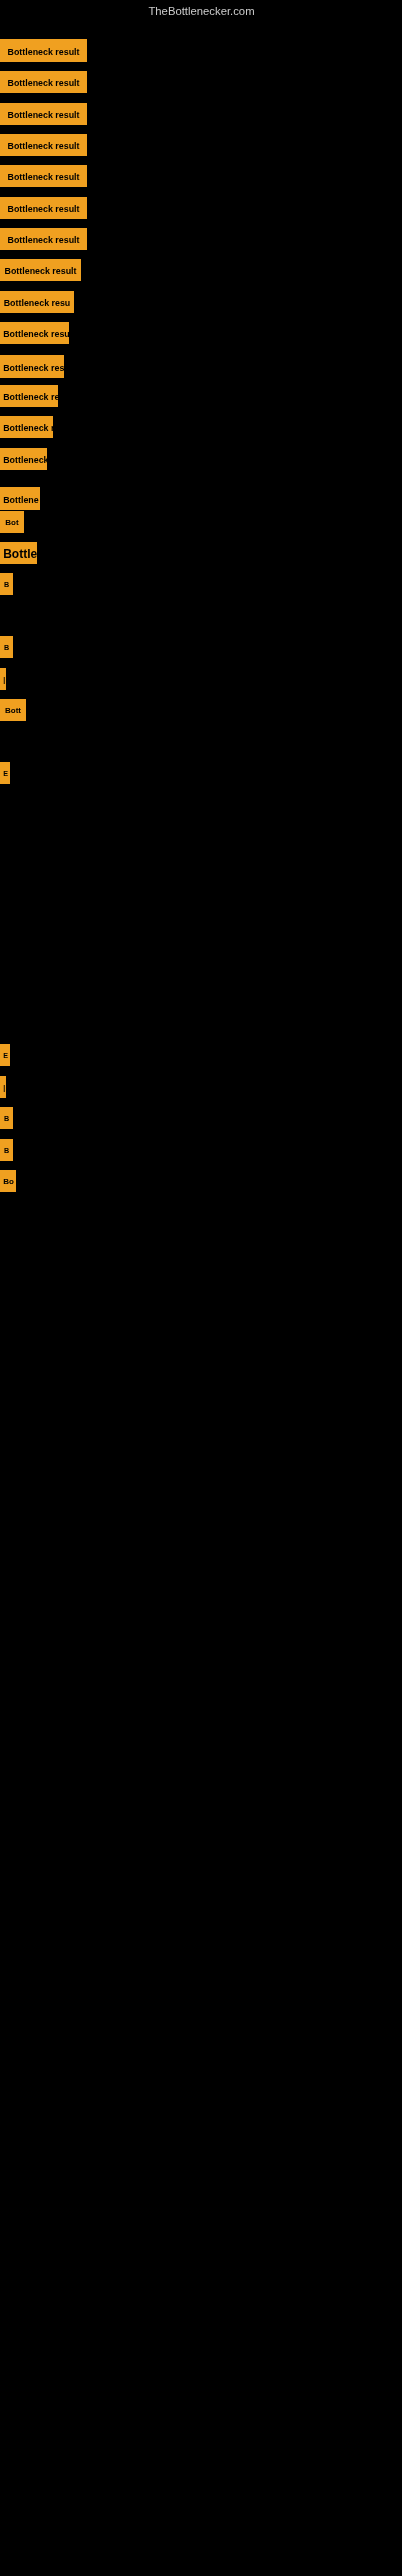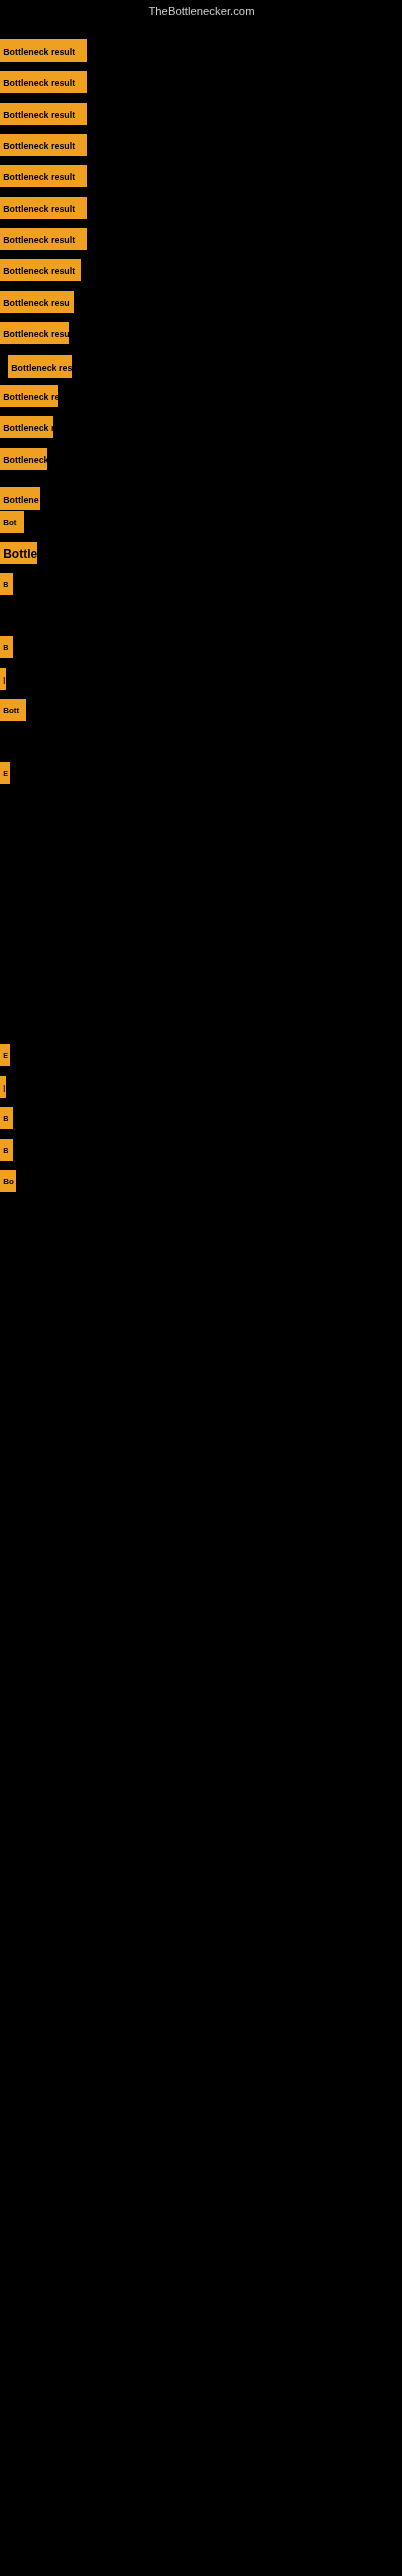--- a/index.html
+++ b/index.html
@@ -1,18 +1,19 @@
 <!DOCTYPE html>
 <html style="font-size:13px"><head>
   <meta charset="utf-8">
   <style>
     * {
       margin: 0;
       padding: 0;
       box-sizing: border-box;
+      text-align: center;
     }
 
     body {
       background-color: #000000;
       font-family: Arial, sans-serif;
       width: 403px;
       min-height: 2576px;
       position: relative;
     }
 
@@ -70,21 +71,21 @@
     </div>
     <div class="bar-container" style="top: 237px; left: 0px; height: 22.5px;">
       <div class="bar-label" style="width: 81px; height: 22.5px; line-height: 22.5px; font-size: 8.9px;">Bottleneck result</div>
     </div>
     <div class="bar-container" style="top: 269px; left: 0px; height: 22.5px;">
       <div class="bar-label" style="width: 74px; height: 22.5px; line-height: 22.5px; font-size: 8.9px;">Bottleneck resu</div>
     </div>
     <div class="bar-container" style="top: 300px; left: 0px; height: 22.5px;">
       <div class="bar-label" style="width: 69px; height: 22.5px; line-height: 22.5px; font-size: 8.9px;">Bottleneck resu</div>
     </div>
-    <div class="bar-container" style="top: 332px; left: 0px; height: 26px; margin-left: 8px;">
+    <div class="bar-container" style="top: 332px; left: 0px; height: 26px;">
       <div class="bar-label" style="width: 64px; height: 22.5px; line-height: 22.5px; font-size: 8.9px;">Bottleneck res</div>
     </div>
     <div class="bar-container" style="top: 363px; left: 0px; height: 22.5px;">
       <div class="bar-label" style="width: 58px; height: 22.5px; line-height: 22.5px; font-size: 8.9px;">Bottleneck re</div>
     </div>
     <div class="bar-container" style="top: 394px; left: 0px; height: 22.5px;">
       <div class="bar-label" style="width: 53px; height: 22.5px; line-height: 22.5px; font-size: 8.9px;">Bottleneck re</div>
     </div>
     <div class="bar-container" style="top: 426px; left: 0px; height: 22.5px;">
       <div class="bar-label" style="width: 47px; height: 22.5px; line-height: 22.5px; font-size: 8.9px;">Bottleneck r</div>

